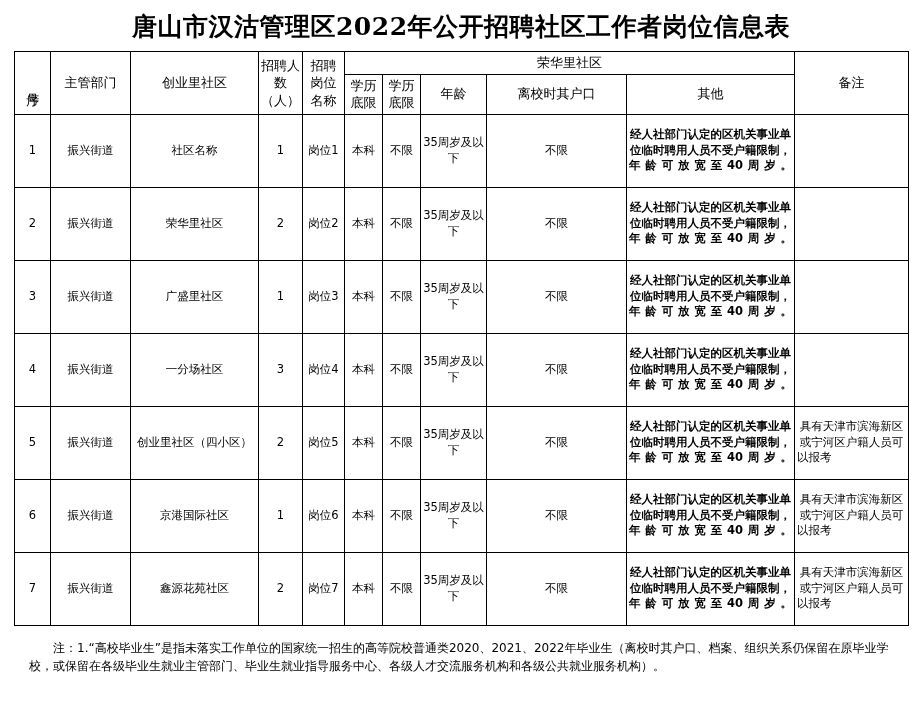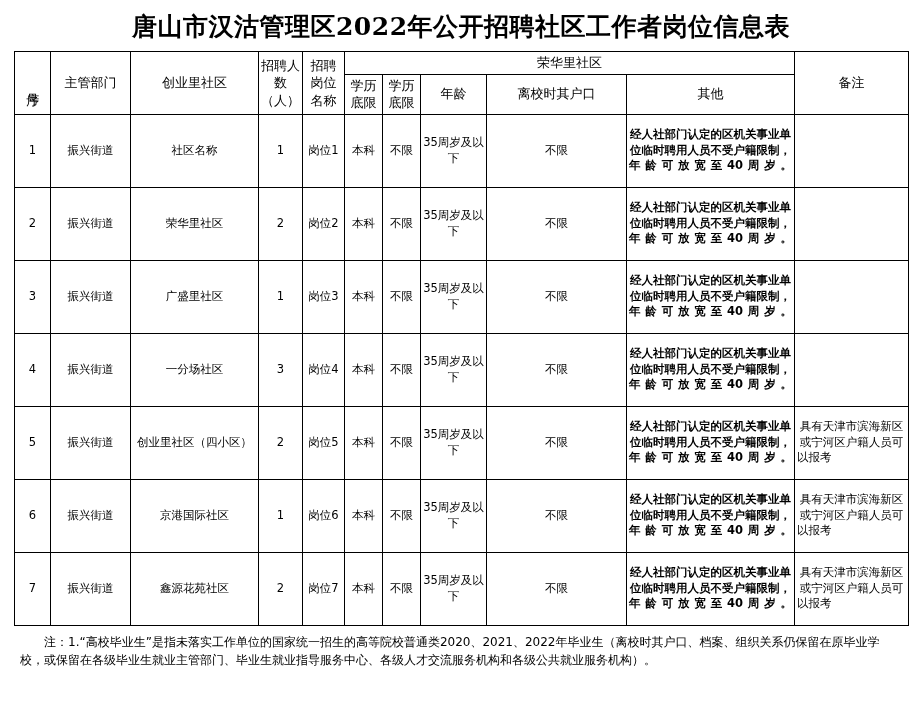--- a/index.html
+++ b/index.html
@@ -76,21 +76,21 @@
     padding: 3px 4px;
     line-height: 1.5;
   }
   .notes {
     margin-top: 7px;
     font-size: 12px;
     line-height: 1.5;
     padding: 0 2px;
   }
   .notes p {
-    margin: 4px;
+    margin: 13px;
   }
   .notes .indent {
     text-indent: 24px;
   }
   
   col.c-idx    { width: 36px; }
   col.c-dept   { width: 80px; }
   col.c-comm   { width: 128px; }
   col.c-num    { width: 44px; }
   col.c-post   { width: 42px; }

